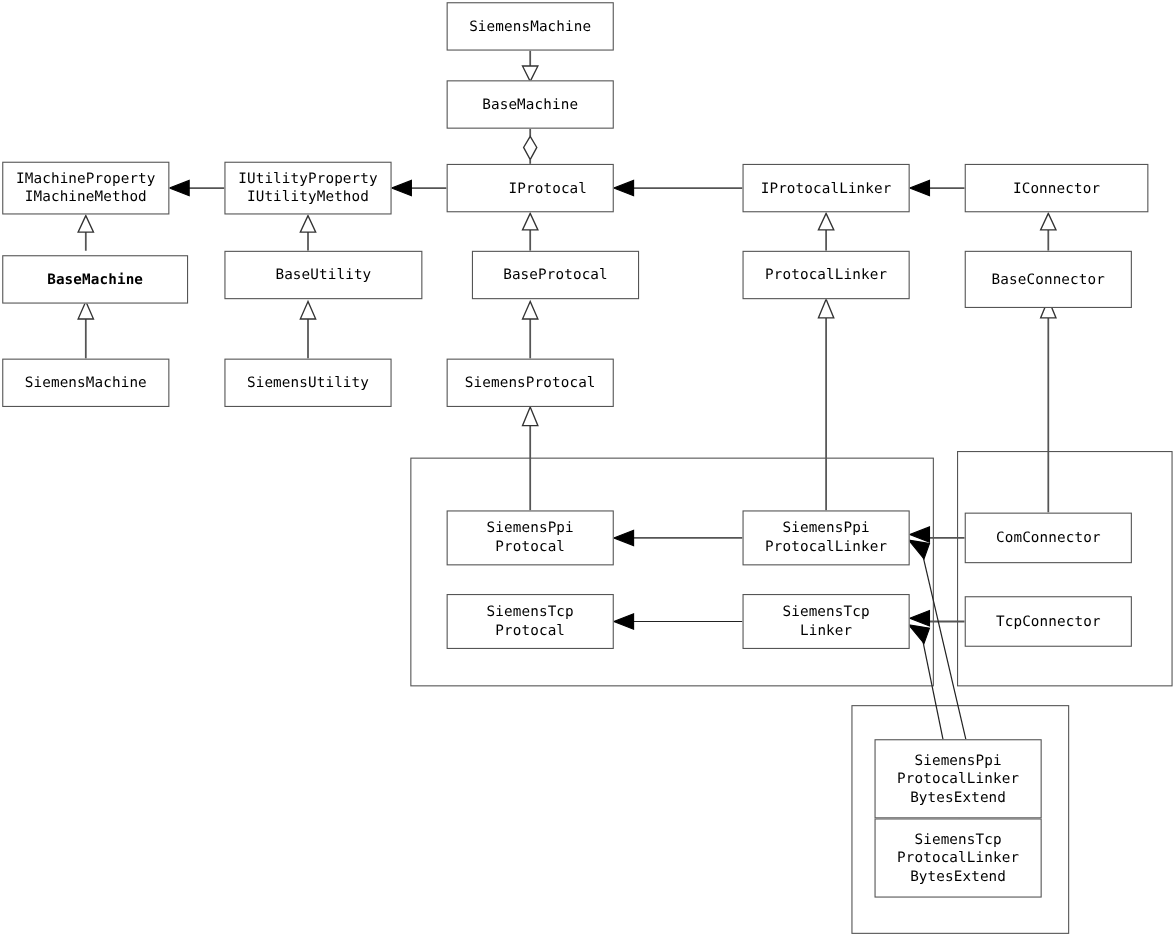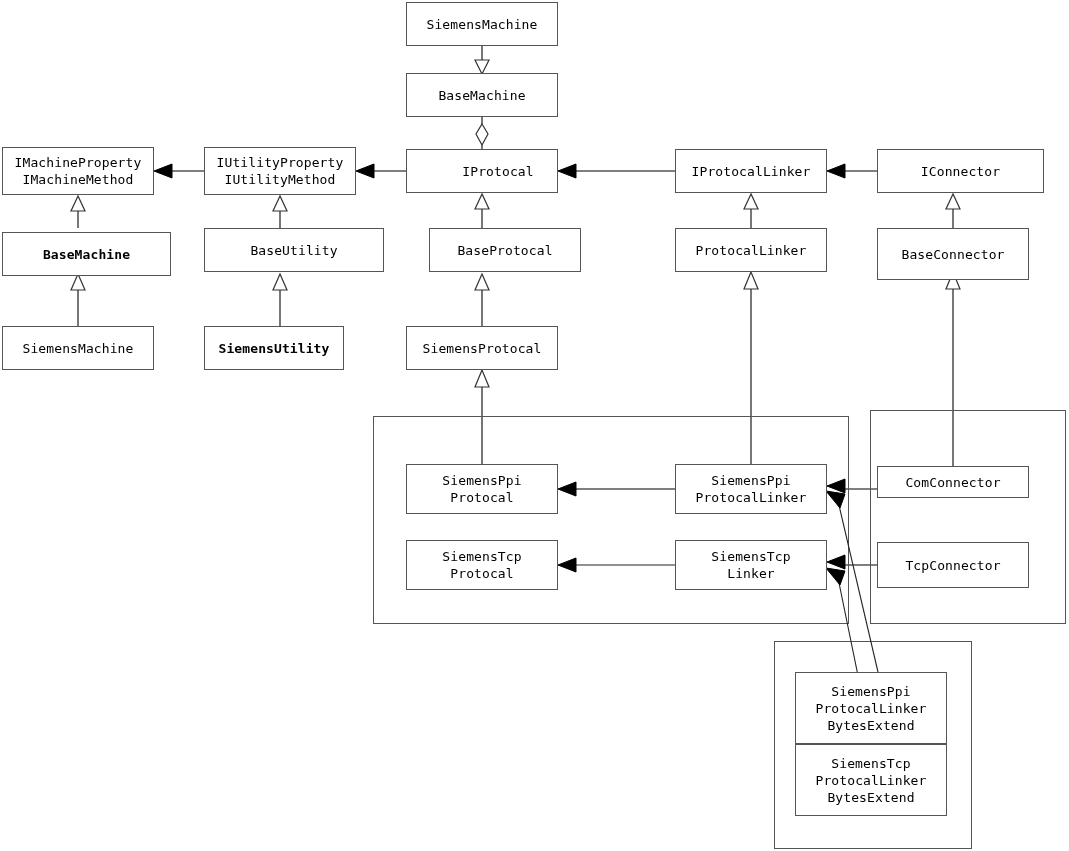--- a/index.html
+++ b/index.html
@@ -206,27 +206,27 @@
 IUtilityMethod</div>
       <div class="node" id="n-iProtocal" style="left: 406px; top: 149px; width: 152px; height: 44px; border-color: rgb(85, 85, 85); padding-left: 32px;">IProtocal</div>
       <div class="node" id="n-iProtocalLinker" style="left: 675px; top: 149px; width: 152px; height: 44px; border-color: rgb(85, 85, 85);">IProtocalLinker</div>
       <div class="node" id="n-iConnector" style="left: 877px; top: 149px; width: 167px; height: 44px; border-color: rgb(85, 85, 85);">IConnector</div>
       <div class="node" id="n-baseMachine" style="left: 2px; top: 232px; width: 169px; height: 44px; border-color: rgb(85, 85, 85); font-weight: bold;">BaseMachine</div>
       <div class="node" id="n-baseUtility" style="left: 204px; top: 228px; width: 180px; height: 44px; border-color: rgb(85, 85, 85);">BaseUtility</div>
       <div class="node" id="n-baseProtocal" style="left: 406px; top: 228px; width: 152px; height: 44px; border-color: rgb(85, 85, 85); margin-left: 23px;">BaseProtocal</div>
       <div class="node" id="n-protocalLinker" style="left: 675px; top: 228px; width: 152px; height: 44px; border-color: rgb(85, 85, 85);">ProtocalLinker</div>
       <div class="node" id="n-baseConnector" style="left: 877px; top: 228px; width: 152px; height: 52px; border-color: rgb(85, 85, 85);">BaseConnector</div>
       <div class="node" id="n-siemensMachine" style="left: 2px; top: 326px; width: 152px; height: 44px; border-color: rgb(85, 85, 85);">SiemensMachine</div>
-      <div class="node" id="n-siemensUtility" style="left: 204px; top: 326px; width: 140px; height: 44px; border-color: rgb(85, 85, 85); font-weight: bold;">SiemensUtility</div>
+      <div class="node" id="n-siemensUtility" style="left: 204px; top: 326px; width: 152px; height: 44px; border-color: rgb(85, 85, 85);">SiemensUtility</div>
       <div class="node" id="n-siemensProtocal" style="left: 406px; top: 326px; width: 152px; height: 44px; border-color: rgb(85, 85, 85);">SiemensProtocal</div>
       <div class="node" id="n-siemensPpiProtocal" style="left: 406px; top: 464px; width: 152px; height: 50px; border-color: rgb(85, 85, 85);">SiemensPpi
 Protocal</div>
       <div class="node" id="n-siemensPpiLinker" style="left: 675px; top: 464px; width: 152px; height: 50px; border-color: rgb(85, 85, 85);">SiemensPpi
 ProtocalLinker</div>
-      <div class="node" id="n-comConnector" style="left: 877px; top: 466px; width: 152px; height: 32px; border-color: rgb(85, 85, 85);">ComConnector</div>
+      <div class="node" id="n-comConnector" style="left: 877px; top: 466px; width: 152px; height: 46px; border-color: rgb(85, 85, 85);">ComConnector</div>
       <div class="node" id="n-siemensTcpProtocal" style="left: 406px; top: 540px; width: 152px; height: 50px; border-color: rgb(85, 85, 85);">SiemensTcp
 Protocal</div>
       <div class="node" id="n-siemensTcpLinker" style="left: 675px; top: 540px; width: 152px; height: 50px; border-color: rgb(85, 85, 85);">SiemensTcp
 Linker</div>
       <div class="node" id="n-tcpConnector" style="left: 877px; top: 542px; width: 152px; height: 46px; border-color: rgb(85, 85, 85);">TcpConnector</div>
       <div class="node" id="n-ppiBytesExtend" style="left: 795px; top: 672px; width: 152px; height: 72px; border-color: rgb(85, 85, 85);">SiemensPpi
 ProtocalLinker
 BytesExtend</div>
       <div class="node" id="n-tcpBytesExtend" style="left: 795px; top: 744px; width: 152px; height: 72px; border-color: rgb(85, 85, 85);">SiemensTcp
 ProtocalLinker

